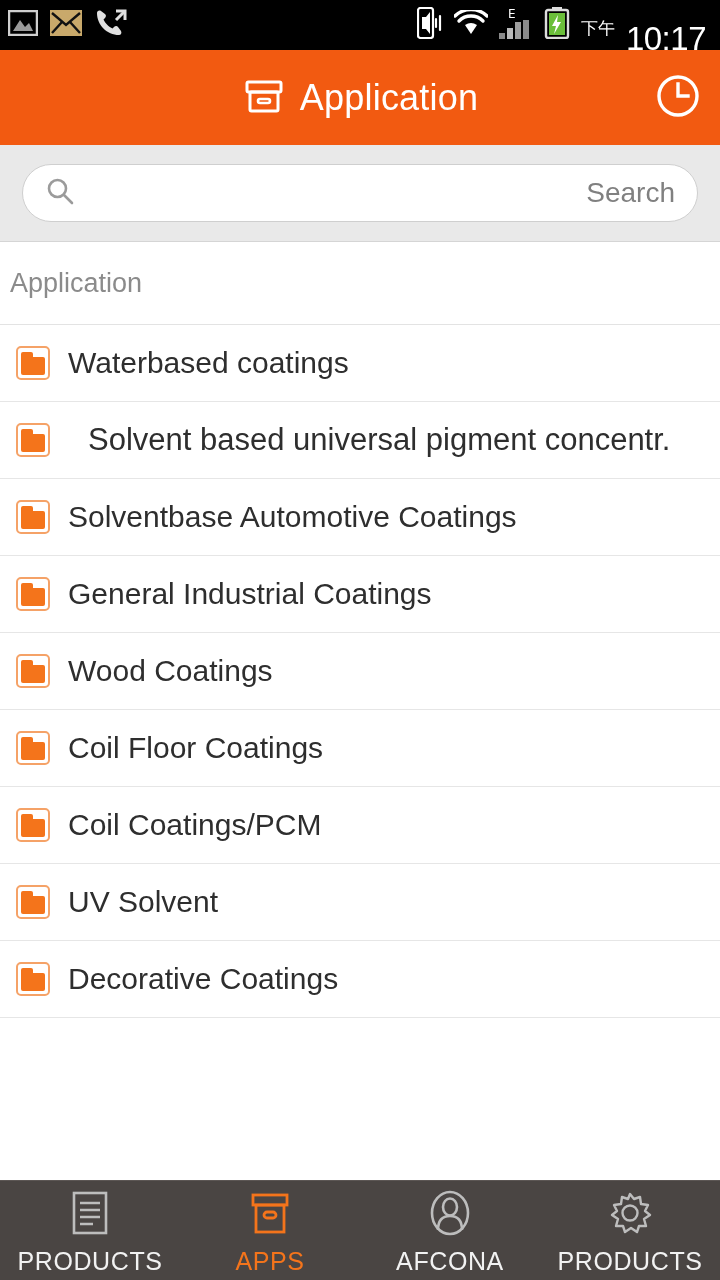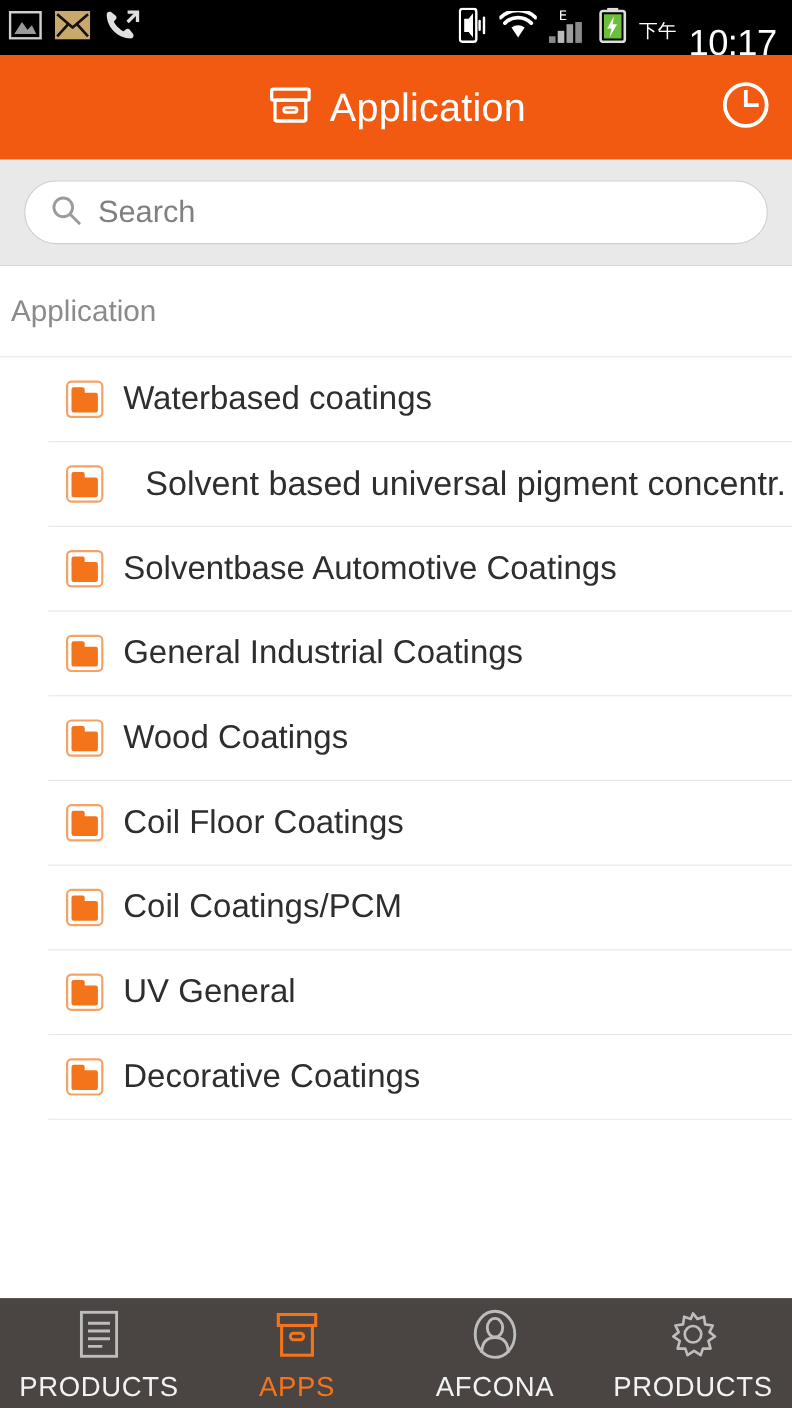--- a/index.html
+++ b/index.html
@@ -54,39 +54,39 @@
   .searchbar {
     flex:0 0 97px; background:#E9E9E9;
     display:flex; align-items:center; padding:0 22px;
     border-bottom:1px solid #d5d5d5;
   }
   .search-box {
     flex:1; height:58px; background:#ffffff;
     border:1px solid #cfcfcf; border-radius:30px;
     display:flex; align-items:center; padding:0 22px; gap:14px;
     box-shadow:0 1px 0 rgba(255,255,255,0.9) inset;
+    justify-content:space-between;
   }
   .search-text { color:#808080; font-size:28px; }
 
   
   .section-label {
     flex:0 0 83px; background:#ffffff;
     display:flex; align-items:center;
     padding:0 0 0 10px;
     color:#8b8b8b; font-size:27px;
     border-bottom:1px solid #e3e3e3;
   }
 
   
   .list { background:#ffffff; flex:1 1 auto; overflow:hidden; }
   .list-item {
     height:77px; display:flex; align-items:center;
     border-bottom:1px solid #e6e6e6;
     padding-left:16px;
-    margin-left:44px;
   }
   .item-label {
     color:#2e2e2e; font-size:30px; font-weight:400;
     margin-left:18px; white-space:nowrap;
   }
   .list-item.indent .item-label { margin-left:38px; font-size:31px; }
 
   
   .folder-ic { width:34px; height:34px; position:relative; flex:0 0 34px; }
   .folder-ic .frame {
@@ -278,21 +278,21 @@
           <span class="body"></span>
         </span>
         <span class="item-label">Coil Coatings/PCM</span>
       </div>
       <div class="list-item">
         <span class="folder-ic">
           <span class="frame"></span>
           <span class="tab"></span>
           <span class="body"></span>
         </span>
-        <span class="item-label">UV General</span>
+        <span class="item-label">UV Solvent</span>
       </div>
       <div class="list-item">
         <span class="folder-ic">
           <span class="frame"></span>
           <span class="tab"></span>
           <span class="body"></span>
         </span>
         <span class="item-label">Decorative Coatings</span>
       </div>
     </div>

